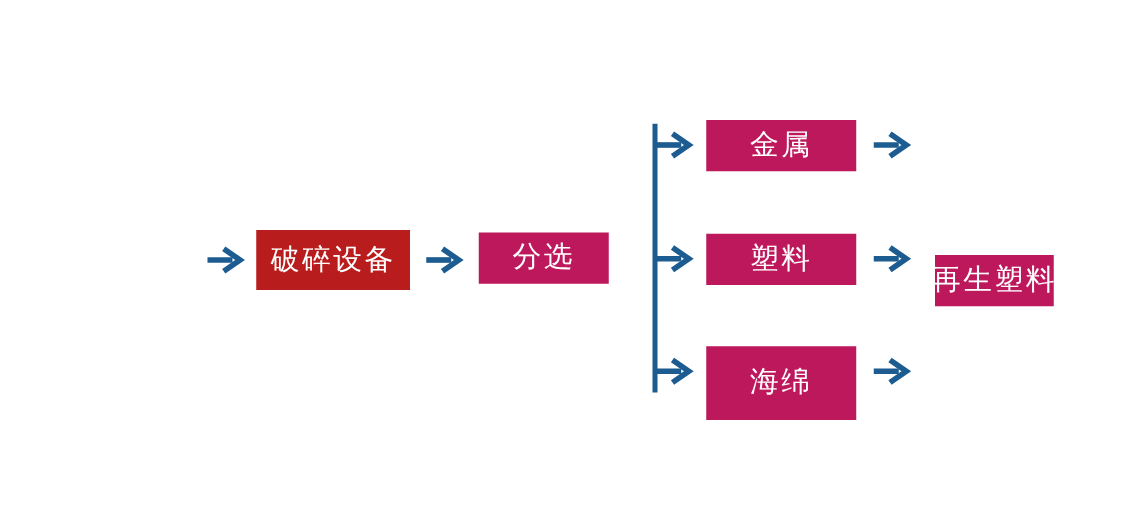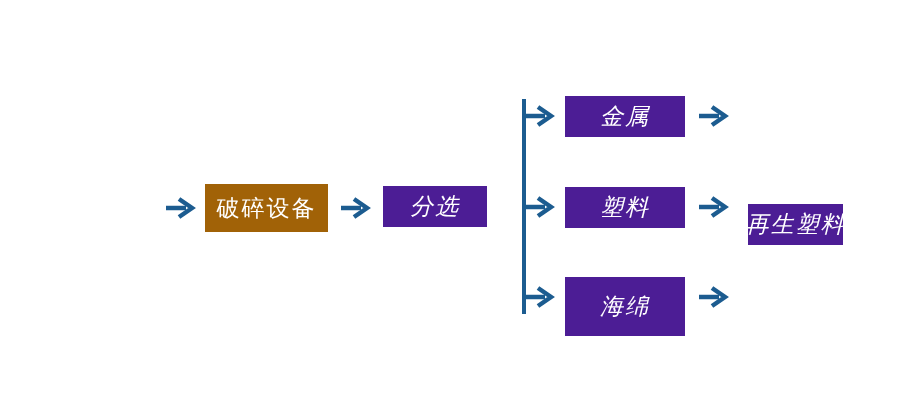--- a/index.html
+++ b/index.html
@@ -20,22 +20,22 @@
     display: flex;
     align-items: center;
     justify-content: center;
     color: #ffffff;
     font-size: 23px;
     letter-spacing: 2px;
     line-height: 1;
     white-space: nowrap;
     text-align: center;
   }
-  .node.blue { background: #4c1d95; font-style: italic; }
-  .node.red  { background: #a16207; }
+  .node.blue { background: #be185d; }
+  .node.red  { background: #b91c1c; }
   .arrow {
     position: absolute;
     width: 32px;
     height: 24px;
   }
   .vline {
     position: absolute;
     left: 522px;
     top: 99px;
     width: 4px;

